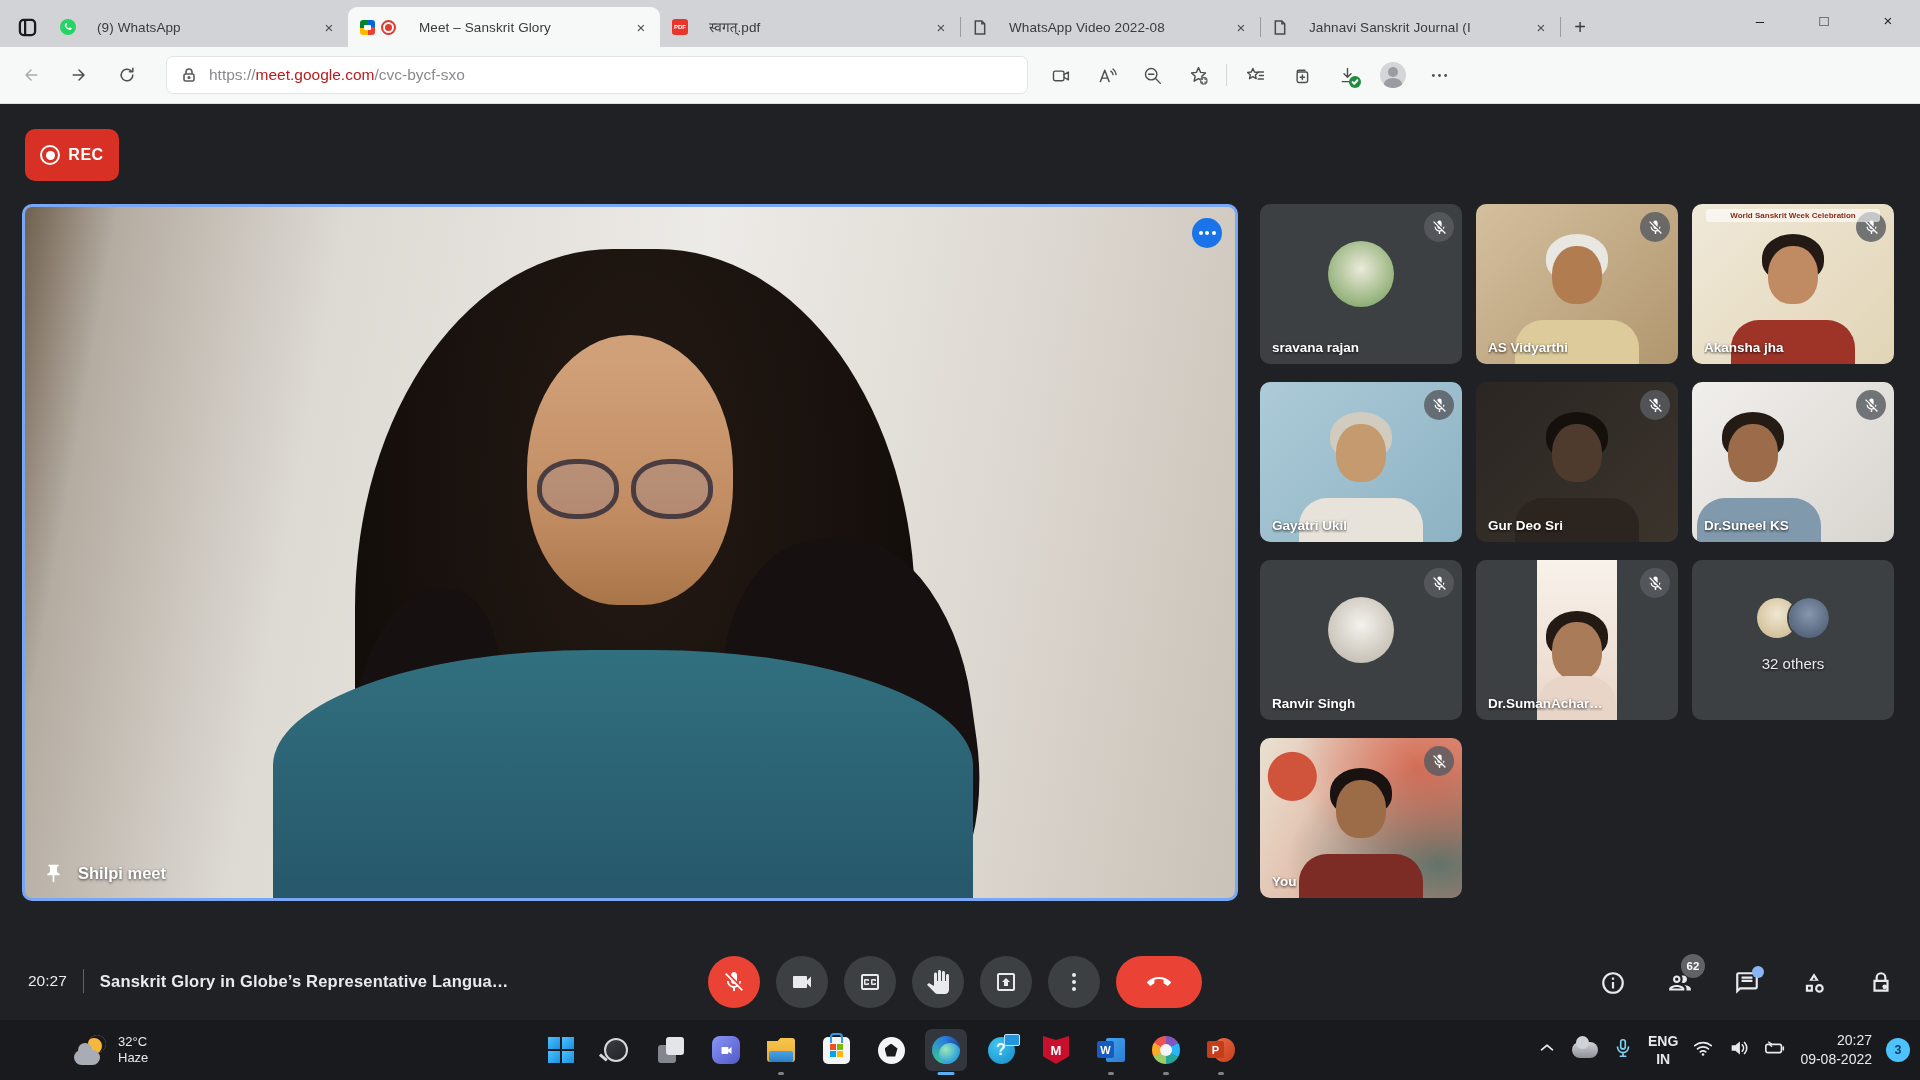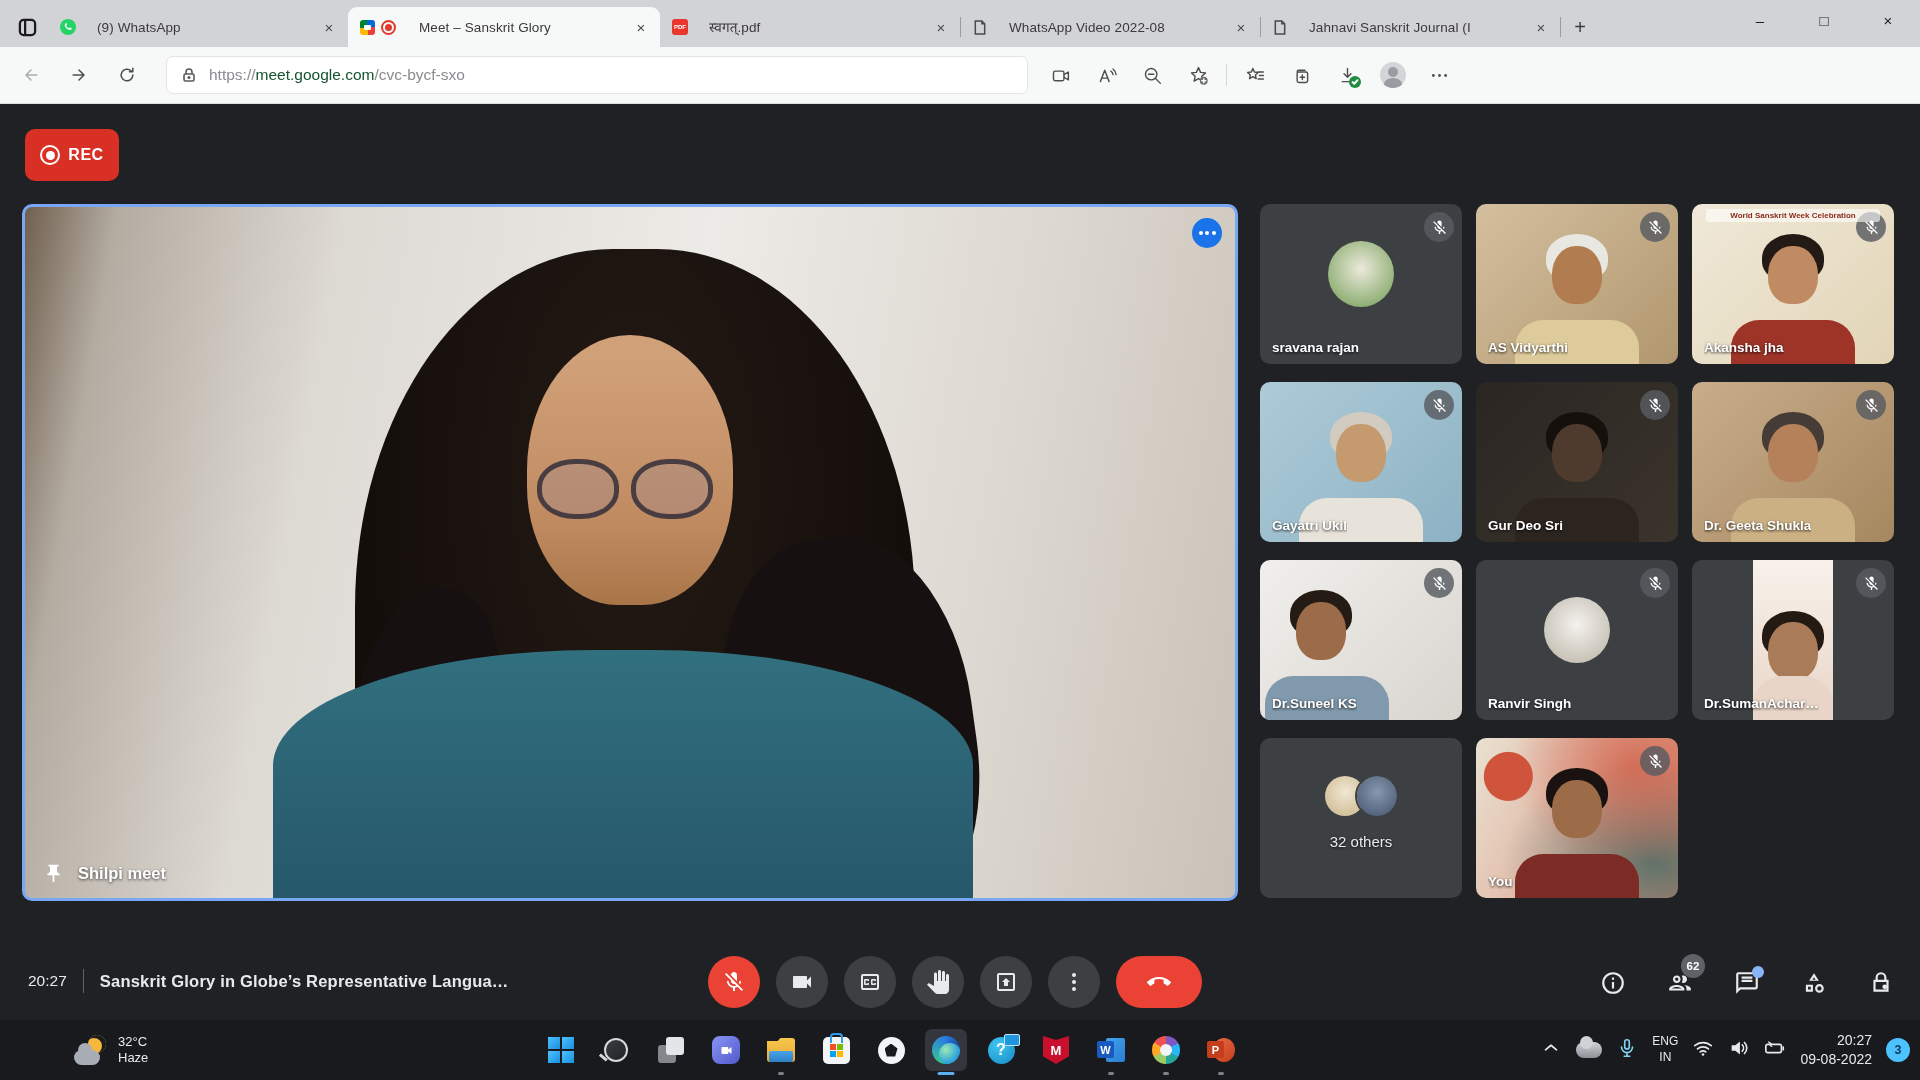--- a/index.html
+++ b/index.html
@@ -30,21 +30,21 @@
 .wincontrols span{width:64px;height:40px;display:flex;align-items:center;justify-content:center;color:#202124;font-size:15px}
 
 
 .toolbar{position:absolute;top:47px;left:0;right:0;height:57px;background:#f7f8f8;display:flex;align-items:center;border-bottom:1px solid #dcdee1}
 .navbtn{width:34px;height:34px;margin-left:14px;display:flex;align-items:center;justify-content:center;border-radius:6px}
 .navbtn svg{width:20px;height:20px;stroke:#4d4d50;fill:none;stroke-width:1.8;stroke-linecap:round;stroke-linejoin:round}
 .navbtn.disabled svg{stroke:#ababaf}
 .urlbar{flex:1;height:38px;margin:0 14px 0 22px;background:#ffffff;border:1px solid #e3e4e7;border-radius:7px;display:flex;align-items:center;padding:0 14px;max-width:862px}
 .urlbar svg{width:16px;height:16px;stroke:#5b5b5f;fill:none;stroke-width:1.6}
 .url-text{font-size:15.5px;margin-left:12px;color:#8a8a8f;white-space:nowrap}
-.url-text .host{color:#14532d}
+.url-text .host{color:#b91c1c}
 .tb-icons{display:flex;align-items:center;gap:10px;margin-right:10px}
 .tb-icons .tbi{width:36px;height:34px;display:flex;align-items:center;justify-content:center;border-radius:6px;position:relative}
 .tb-icons svg{width:21px;height:21px;stroke:#4d4d50;fill:none;stroke-width:1.6;stroke-linecap:round;stroke-linejoin:round}
 .tb-divider{width:1px;height:22px;background:#d4d5d8}
 .avatar-btn{width:26px;height:26px;border-radius:50%;background:#d4d5d8;position:relative;overflow:hidden}
 .avatar-btn::before{content:"";position:absolute;left:50%;top:5px;transform:translateX(-50%);width:10px;height:10px;border-radius:50%;background:#9b9ca1}
 .avatar-btn::after{content:"";position:absolute;left:50%;top:16px;transform:translateX(-50%);width:18px;height:12px;border-radius:50% 50% 0 0;background:#9b9ca1}
 .dl-check{position:absolute;right:4px;bottom:4px;width:12px;height:12px;border-radius:50%;background:#1e8e3e;display:flex;align-items:center;justify-content:center}
 .dl-check svg{width:8px;height:8px;stroke:#fff;stroke-width:2.5}
 
@@ -159,21 +159,21 @@
 .ic-pin{width:28px;height:28px;border-radius:50%;background:conic-gradient(#7e57c2 0 17%,#29b6f6 0 33%,#26a69a 0 50%,#9ccc65 0 67%,#ffa726 0 84%,#ef5350 0);position:relative}
 .ic-pin::after{content:"";position:absolute;inset:8px;border-radius:50%;background:#f3f4f6}
 .ic-ppt{position:relative;width:28px;height:26px}
 .ic-ppt .doc{position:absolute;right:0;top:1px;width:22px;height:24px;background:linear-gradient(135deg,#ed6c47,#c43e1c);border-radius:50% 50% 50% 50%}
 .ic-ppt .sq{position:absolute;left:0;top:4px;width:17px;height:17px;background:#c43e1c;border-radius:2px;color:#fff;font-size:11px;font-weight:bold;display:flex;align-items:center;justify-content:center}
 .tb-right{position:absolute;right:10px;top:0;bottom:0;display:flex;align-items:center;gap:14px;color:#e8e9eb}
 .tb-right svg{width:22px;height:22px;fill:none;stroke:#e8e9eb;stroke-width:1.8;stroke-linecap:round;stroke-linejoin:round}
 .onedrive{width:26px;height:16px;border-radius:9px;background:linear-gradient(180deg,#cfd2d6,#8d9198);position:relative}
 .onedrive::before{content:"";position:absolute;left:4px;top:-6px;width:13px;height:13px;border-radius:50%;background:#cfd2d6}
 .mic-tray svg{stroke:#7fd4f2}
-.lang{font-size:12px;font-weight:normal;line-height:1.3;text-align:center}
+.lang{font-size:14px;font-weight:bold;line-height:1.3;text-align:center}
 .clock{font-size:14px;line-height:1.35;text-align:right}
 .notif-badge{width:24px;height:24px;border-radius:50%;background:#4cc2ff;color:#0c3a5e;font-size:12.5px;font-weight:bold;display:flex;align-items:center;justify-content:center}
 </style>
 </head>
 <body>
 
 <div class="screen">
 
   <div class="tabbar">
     <div class="tab-actions">
@@ -414,35 +414,20 @@
             <div class="torso"></div>
           </div>
 
     <div class="mic-chip">
             <svg viewBox="0 0 24 24">
               <path d="M19 11h-1.7c0 .74-.16 1.43-.43 2.05l1.23 1.23c.56-.98.9-2.09.9-3.28zm-4.02.17c0-.06.02-.11.02-.17V5c0-1.66-1.34-3-3-3S9 3.34 9 5v.18l5.98 5.99zM4.27 3L3 4.27l6.01 6.01V11c0 1.66 1.33 3 2.99 3 .22 0 .44-.03.65-.08l1.66 1.66c-.71.33-1.5.52-2.31.52-2.76 0-5.3-2.1-5.3-5.1H5c0 3.41 2.72 6.23 6 6.72V21h2v-3.28c.91-.13 1.77-.45 2.54-.9L19.73 21 21 19.73 4.27 3z"></path>
             </svg>
           </div>
     <div class="tile-name">Gur Deo Sri</div>
   </div>
-        <div class="tile kind-video" style="background: linear-gradient(135deg, rgb(201, 173, 139), rgb(165, 136, 95)); --skin: #b5815a; --hair: #453c35; --shirt: #cbb084;">
-
-    <div class="person">
-            <div class="haircap"></div>
-            <div class="head"></div>
-            <div class="torso"></div>
-          </div>
-
-    <div class="mic-chip">
-            <svg viewBox="0 0 24 24">
-              <path d="M19 11h-1.7c0 .74-.16 1.43-.43 2.05l1.23 1.23c.56-.98.9-2.09.9-3.28zm-4.02.17c0-.06.02-.11.02-.17V5c0-1.66-1.34-3-3-3S9 3.34 9 5v.18l5.98 5.99zM4.27 3L3 4.27l6.01 6.01V11c0 1.66 1.33 3 2.99 3 .22 0 .44-.03.65-.08l1.66 1.66c-.71.33-1.5.52-2.31.52-2.76 0-5.3-2.1-5.3-5.1H5c0 3.41 2.72 6.23 6 6.72V21h2v-3.28c.91-.13 1.77-.45 2.54-.9L19.73 21 21 19.73 4.27 3z"></path>
-            </svg>
-          </div>
-    <div class="tile-name">Dr. Geeta Shukla</div>
-  </div>
         <div class="tile kind-video offset-left" style="background: linear-gradient(135deg, rgb(241, 239, 236), rgb(216, 213, 207)); --skin: #9c6b4a; --hair: #241b15; --shirt: #8099ac;">
 
     <div class="person">
             <div class="haircap"></div>
             <div class="head"></div>
             <div class="torso"></div>
           </div>
 
     <div class="mic-chip">
             <svg viewBox="0 0 24 24">

